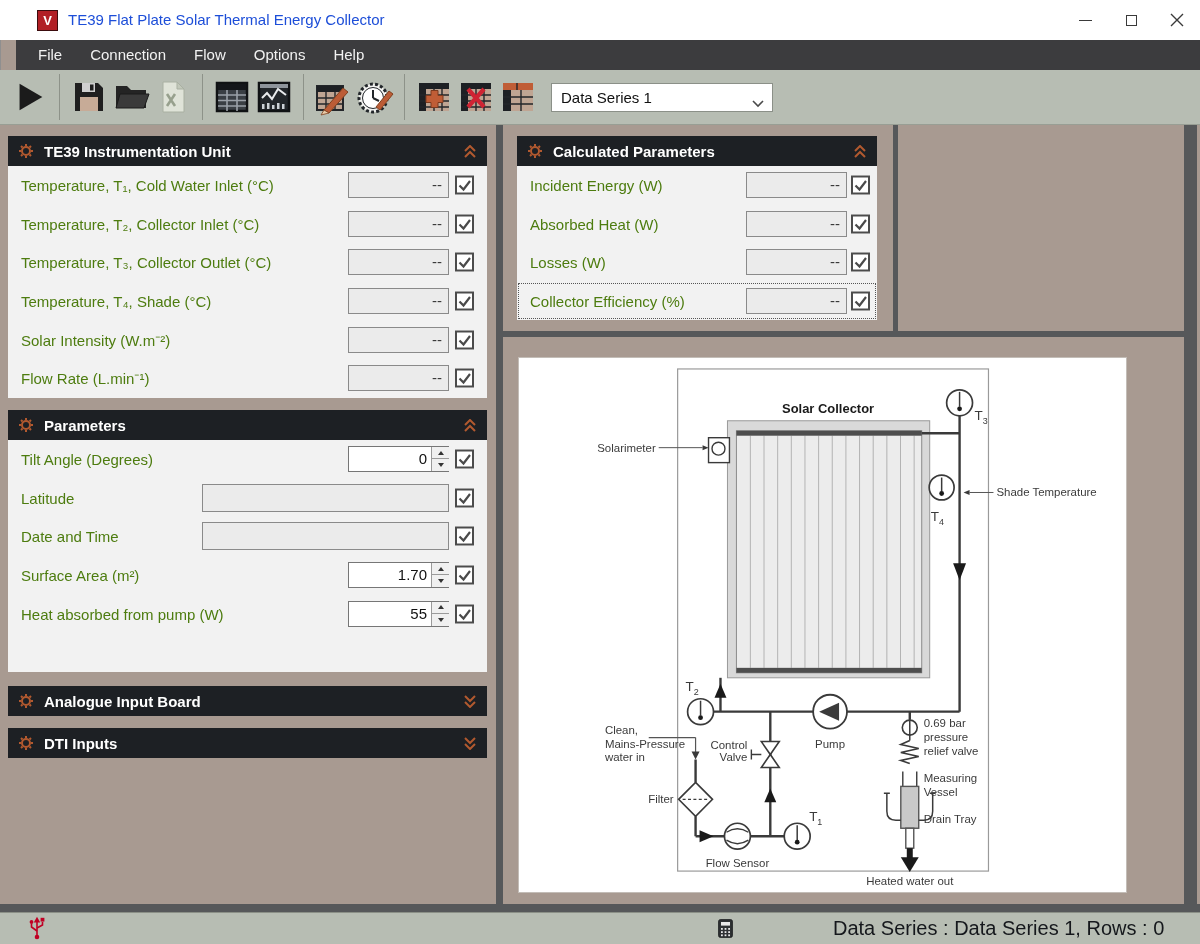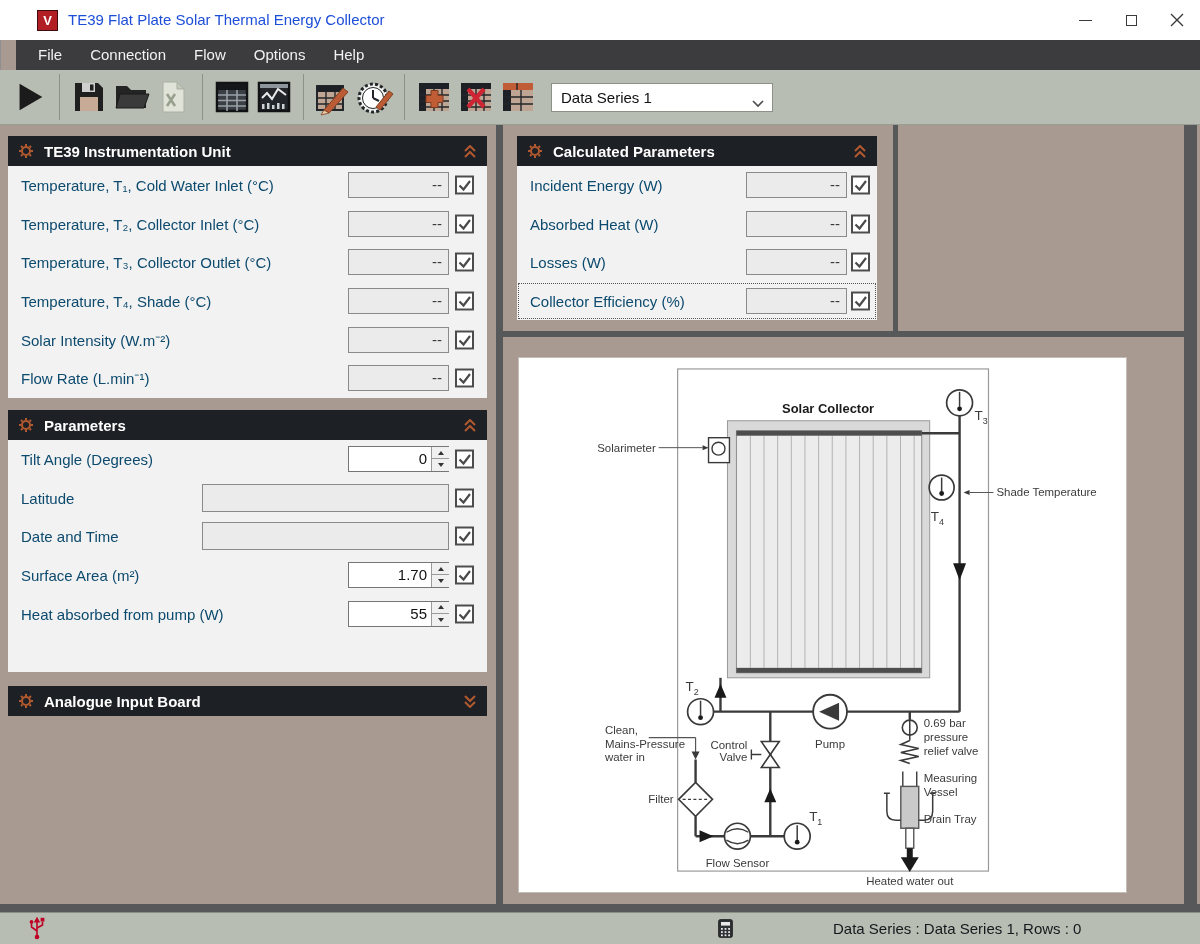--- a/index.html
+++ b/index.html
@@ -29,21 +29,21 @@
   .dropdown .dchev{position:absolute;right:8px;top:10px;}
   
   .main{position:absolute;left:0;top:125px;width:1200px;height:787px;background:#a89a91;}
   .strip{position:absolute;background:#56585a;}
   
   .panel{position:absolute;background:#f2f2f2;}
   .phead{position:absolute;left:0;top:0;right:0;height:30px;background:#1d2024;display:flex;align-items:center;padding:15px 10px;}
   .ptitle{color:#fff;font-size:15px;font-weight:bold;margin-left:10px;flex:1;}
   .prows{position:absolute;left:0;top:30px;right:0;bottom:0;}
   .vrow{position:relative;height:38.6px;}
-  .rlabel{position:absolute;left:13px;top:50%;transform:translateY(-50%);font-size:15px;color:#0c4a6e;white-space:nowrap;}
+  .rlabel{position:absolute;left:13px;top:50%;transform:translateY(-50%);font-size:15px;color:#4d7c0f;white-space:nowrap;}
   .valbox{position:absolute;right:38px;top:50%;transform:translateY(-50%);width:101px;height:26px;background:#ebebeb;border:1px solid #8a8a8a;}
   .valbox .vtext{position:absolute;right:6px;top:0;line-height:24px;font-size:15px;color:#3a3a3a;}
   .cb{position:absolute;right:13px;top:50%;transform:translateY(-50%);width:19px;height:19px;background:#fff;border:2px solid #4c4c4c;display:flex;align-items:center;justify-content:center;}
   .wide{position:absolute;right:38px;top:50%;transform:translateY(-50%);width:247px;height:28px;background:#ebebeb;border:1px solid #8a8a8a;}
   .spin{position:absolute;right:38px;top:50%;transform:translateY(-50%);width:101px;height:26px;background:#fff;border:1px solid #767676;}
   .spin .sval{position:absolute;right:21px;top:0;line-height:24px;font-size:15px;color:#111;}
   .sbtns{position:absolute;right:0;top:0;width:17px;height:24px;border-left:1px solid #9a9a9a;}
   .sb{position:relative;width:17px;height:12px;background:#f0f0f0;display:flex;align-items:center;justify-content:center;}
   .sb.up{border-bottom:1px solid #9a9a9a;}
   .tri-up{width:0;height:0;border-left:3.5px solid transparent;border-right:3.5px solid transparent;border-bottom:4.5px solid #333;}
@@ -55,21 +55,21 @@
   
   .diagram{position:absolute;left:518px;top:232px;width:609px;height:536px;background:#ffffff;border:1px solid #c3bdb7;}
   .diagram svg{display:block;}
   .diagram text{font-family:"Liberation Sans",sans-serif;font-size:11.5px;fill:#3a3a3a;}
   .diagram .dtitle{font-size:13px;font-weight:bold;fill:#1a1a1a;}
   .diagram .tlab{font-size:13.5px;}
   
   .statusbar{position:absolute;left:0;top:912px;width:1200px;height:32px;background:#b7bdb3;border-top:1px solid #8b9087;}
   .sb-usb{position:absolute;left:28px;top:3px;}
   .sb-calc{position:absolute;left:718px;top:6px;}
-  .sb-text{position:absolute;left:833px;top:0;line-height:31px;font-size:15px;color:#15181c;}
+  .sb-text{position:absolute;left:833px;top:0;line-height:31px;font-size:20px;color:#15181c;}
 </style>
 </head>
 <body>
 
 <div id="win">
 
   <div class="titlebar">
     <div class="appicon">V</div>
     <div class="apptitle">TE39 Flat Plate Solar Thermal Energy Collector</div>
     <div class="wbtns">
@@ -385,20 +385,34 @@
 
     <div class="panel" style="left:8px;top:561px;width:479px;height:30px;">
       <div class="phead">
         <svg width="16" height="16" viewBox="0 0 16 16">
           <g stroke="#b2592f" stroke-width="2">
               <circle cx="8" cy="8" r="4" fill="none"></circle>
               <path d="M8 1v2M8 13v2M1 8h2M13 8h2M3 3l1.5 1.5M11.5 11.5L13 13M13 3l-1.5 1.5M4.5 11.5L3 13"></path>
             </g>
         </svg>
         <span class="ptitle">Analogue Input Board</span>
+        <svg width="14" height="13">
+            <path d="M2 1 L7 6 L12 1 M2 7 L7 12 L12 7" stroke="#b2592f" stroke-width="2" fill="none"></path>
+          </svg>
+      </div>
+    </div>
+    <div class="panel" style="left:8px;top:603px;width:479px;height:30px;">
+      <div class="phead">
+        <svg width="16" height="16" viewBox="0 0 16 16">
+          <g stroke="#b2592f" stroke-width="2">
+              <circle cx="8" cy="8" r="4" fill="none"></circle>
+              <path d="M8 1v2M8 13v2M1 8h2M13 8h2M3 3l1.5 1.5M11.5 11.5L13 13M13 3l-1.5 1.5M4.5 11.5L3 13"></path>
+            </g>
+        </svg>
+        <span class="ptitle">DTI Inputs</span>
         <svg width="14" height="13">
             <path d="M2 1 L7 6 L12 1 M2 7 L7 12 L12 7" stroke="#b2592f" stroke-width="2" fill="none"></path>
           </svg>
       </div>
     </div>
 
     <div class="panel" style="left:517px;top:11px;width:360px;height:184px;">
       <div class="phead">
         <svg width="16" height="16" viewBox="0 0 16 16">
           <g stroke="#b2592f" stroke-width="2">

